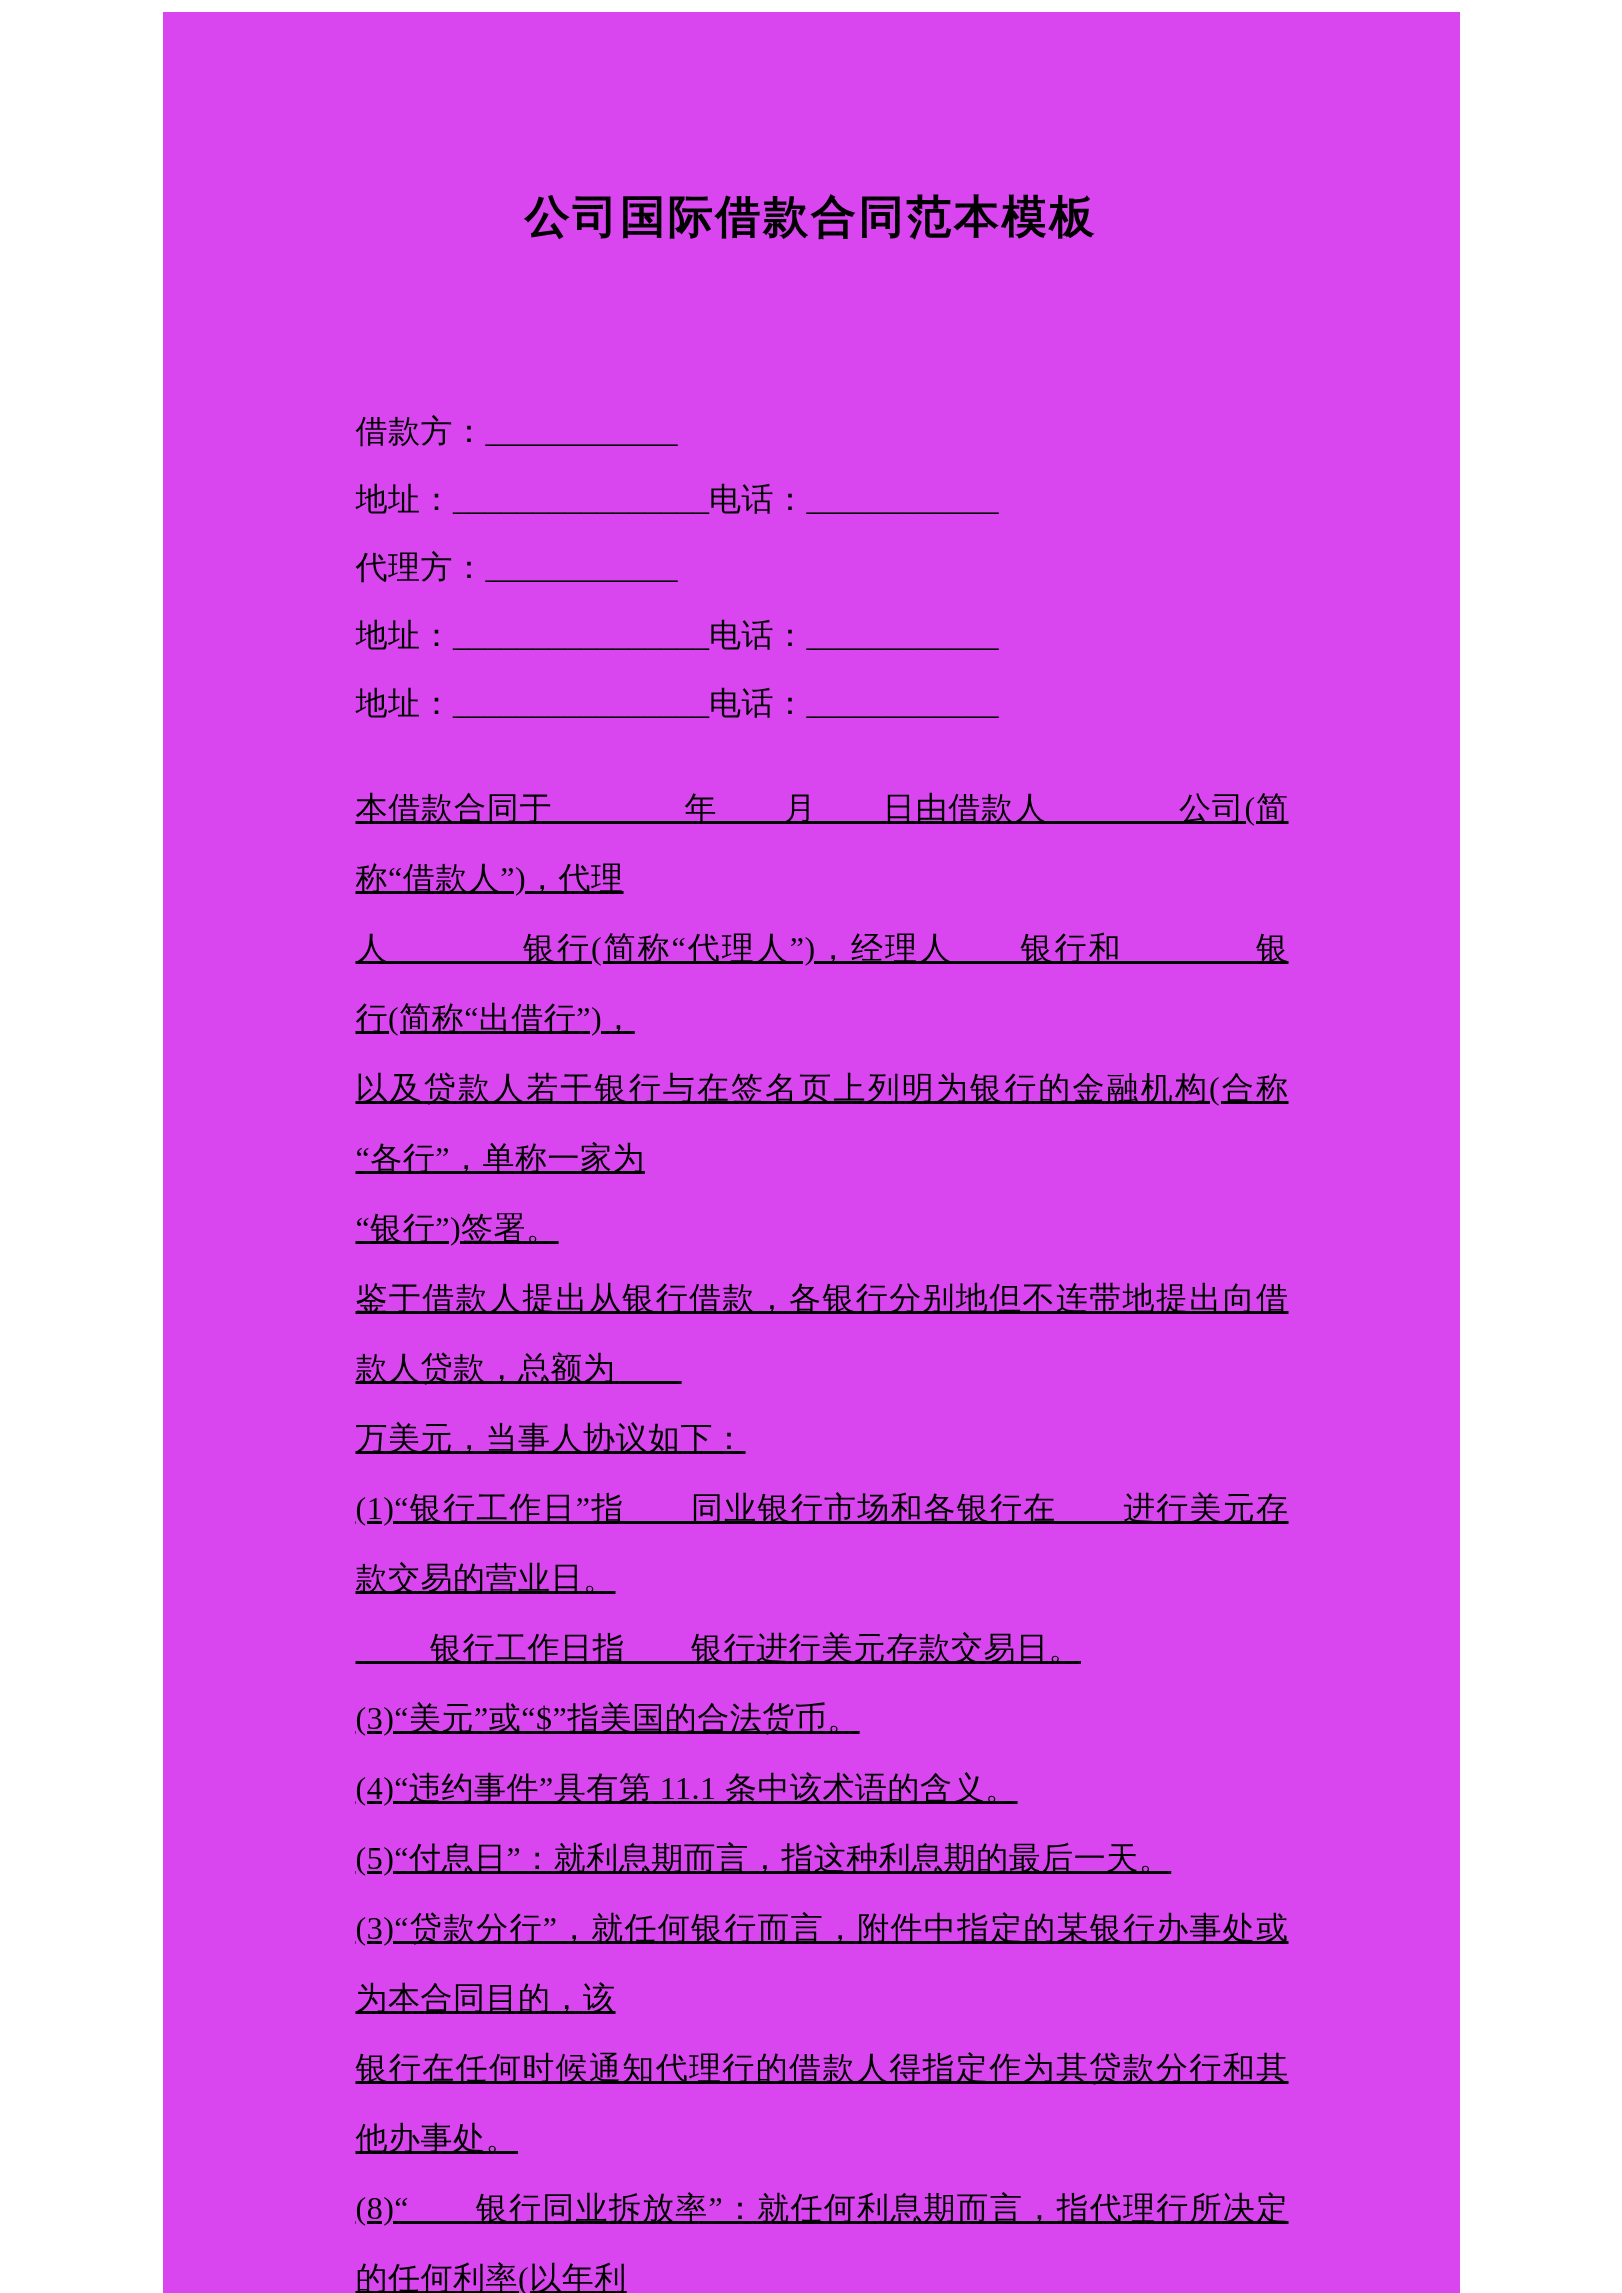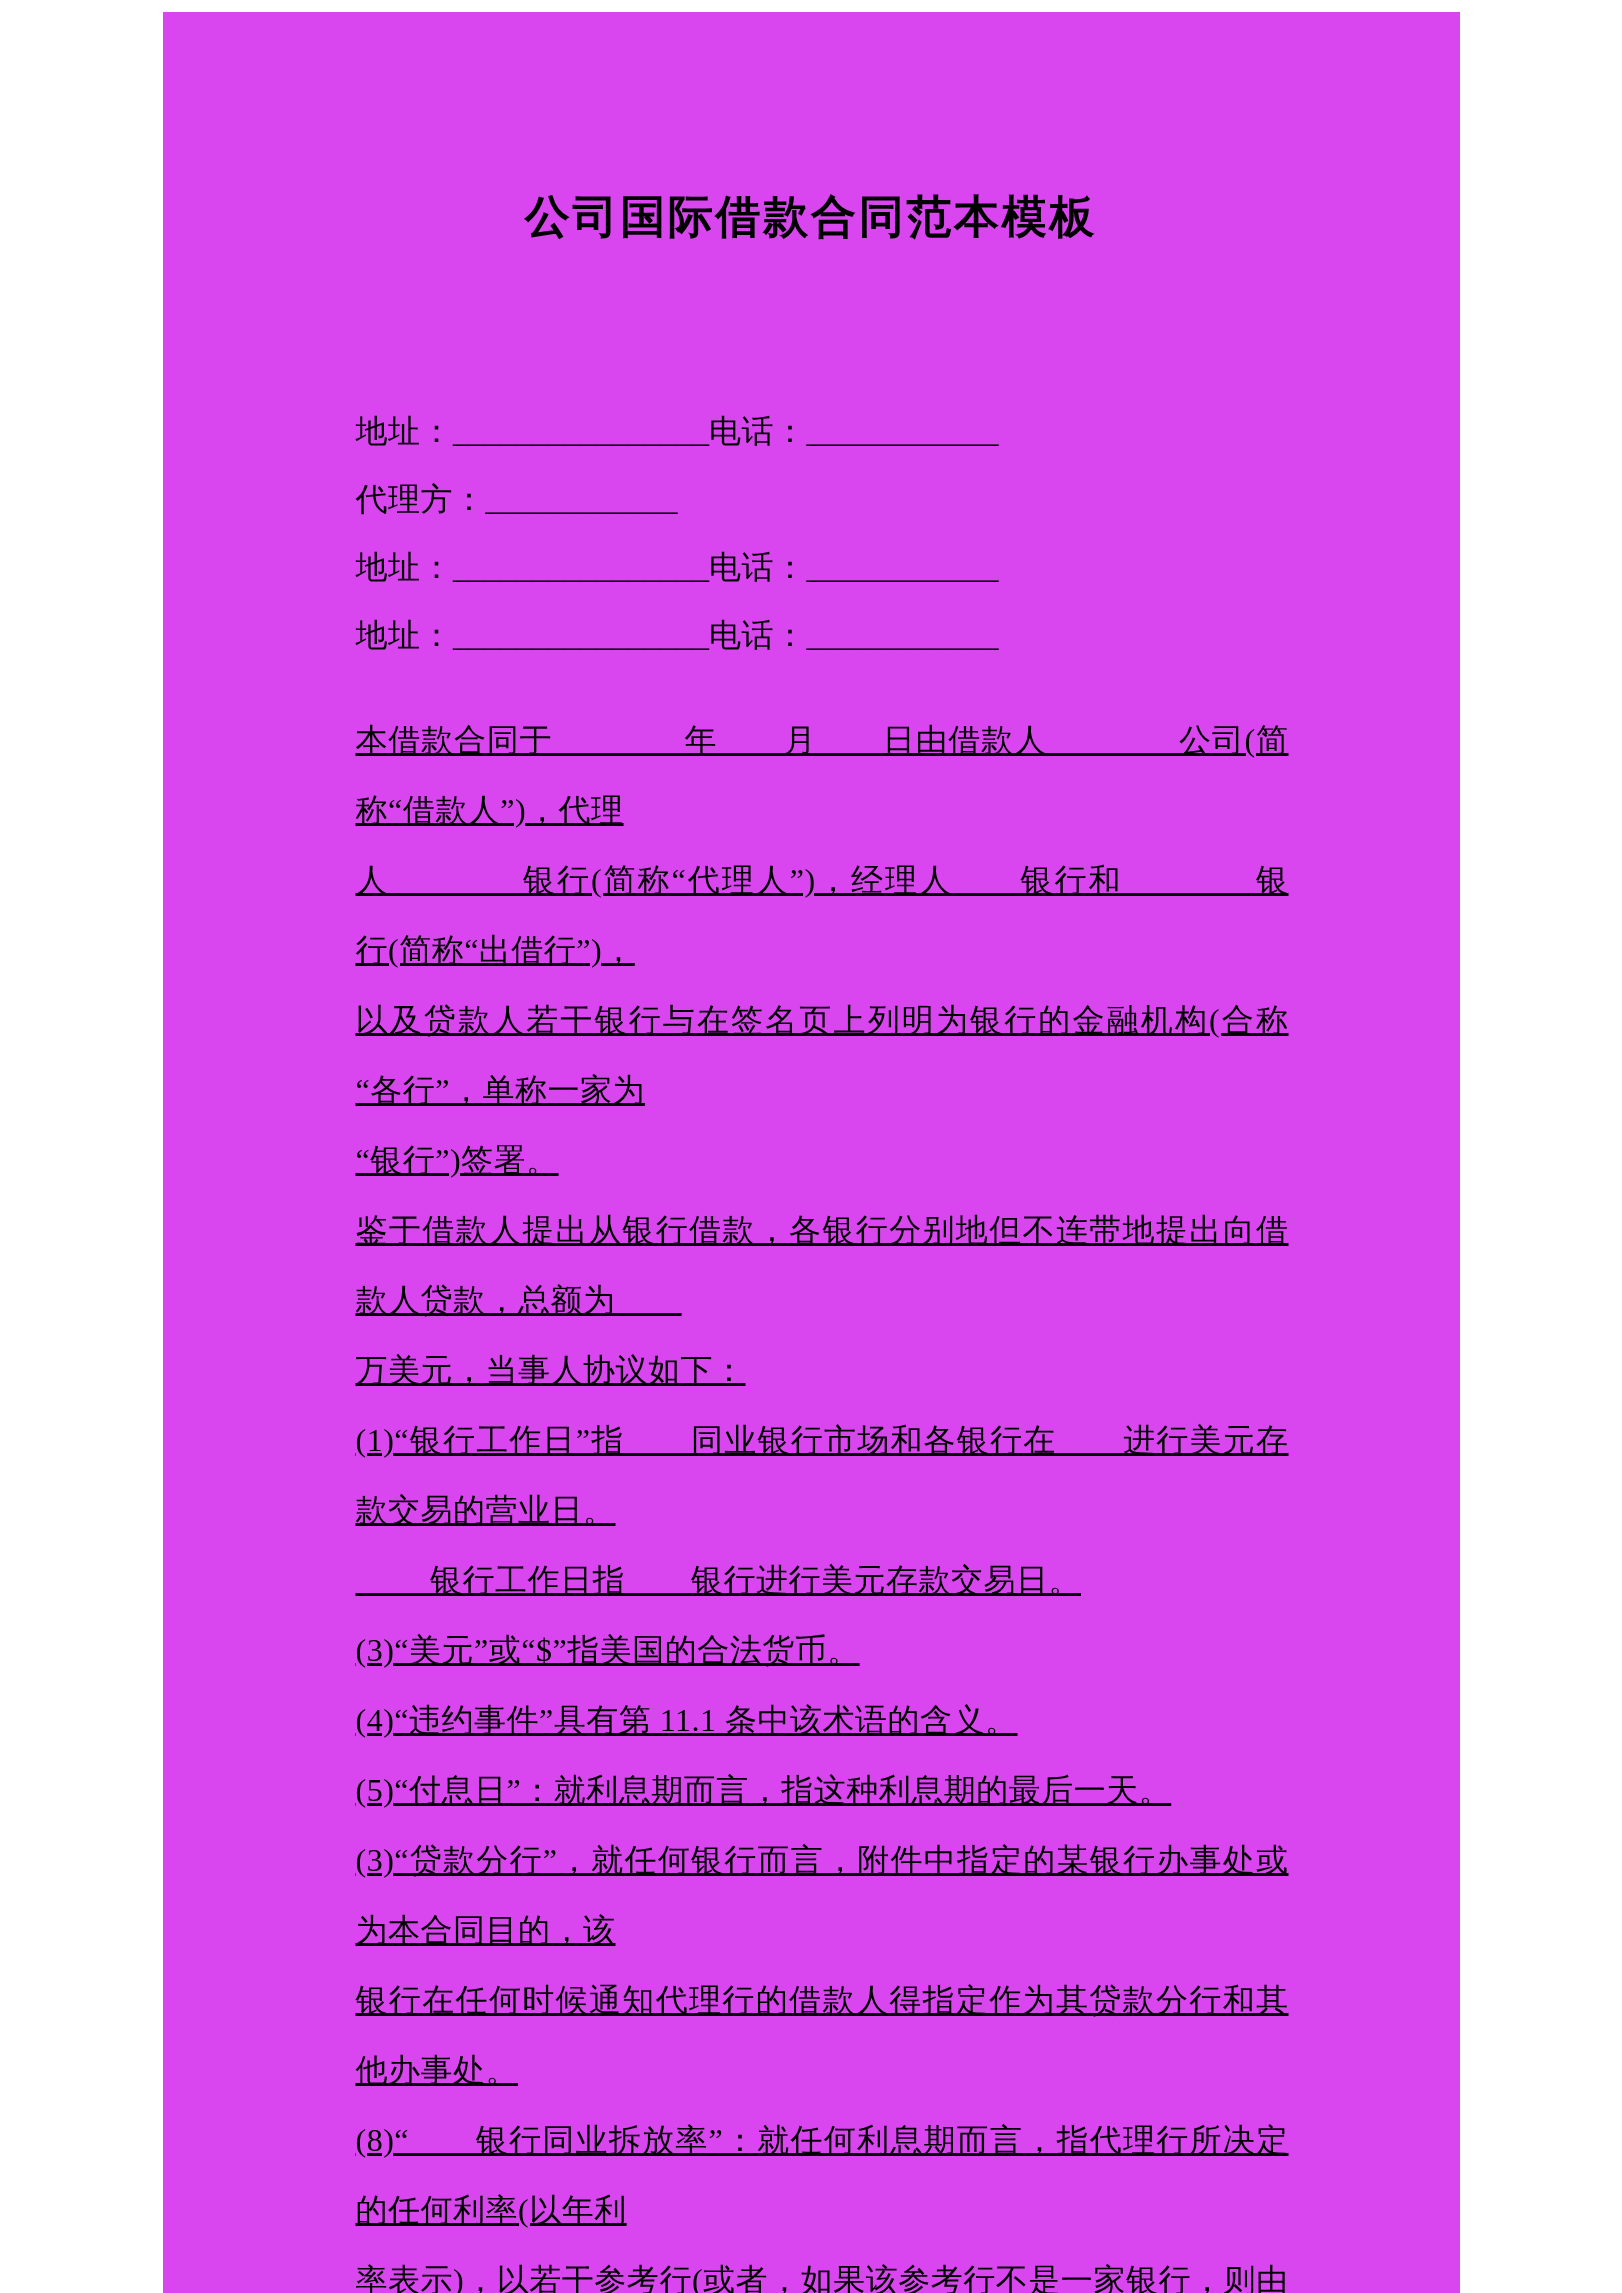--- a/index.html
+++ b/index.html
@@ -63,20 +63,23 @@
 </style>
 </head>
 <body>
 
 <div class="page">
 
   <h1 class="doc-title">公司国际借款合同范本模板</h1>
 
   <div class="form-section">
     <div class="form-row">
+      <span class="lbl">借款方：</span><span class="blank">____________</span>
+    </div>
+    <div class="form-row">
       <span class="lbl">地址：</span><span class="blank">________________</span><span class="lbl">电话：</span><span class="blank">____________</span>
     </div>
     <div class="form-row">
       <span class="lbl">代理方：</span><span class="blank">____________</span>
     </div>
     <div class="form-row">
       <span class="lbl">地址：</span><span class="blank">________________</span><span class="lbl">电话：</span><span class="blank">____________</span>
     </div>
     <div class="form-row">
       <span class="lbl">地址：</span><span class="blank">________________</span><span class="lbl">电话：</span><span class="blank">____________</span>

